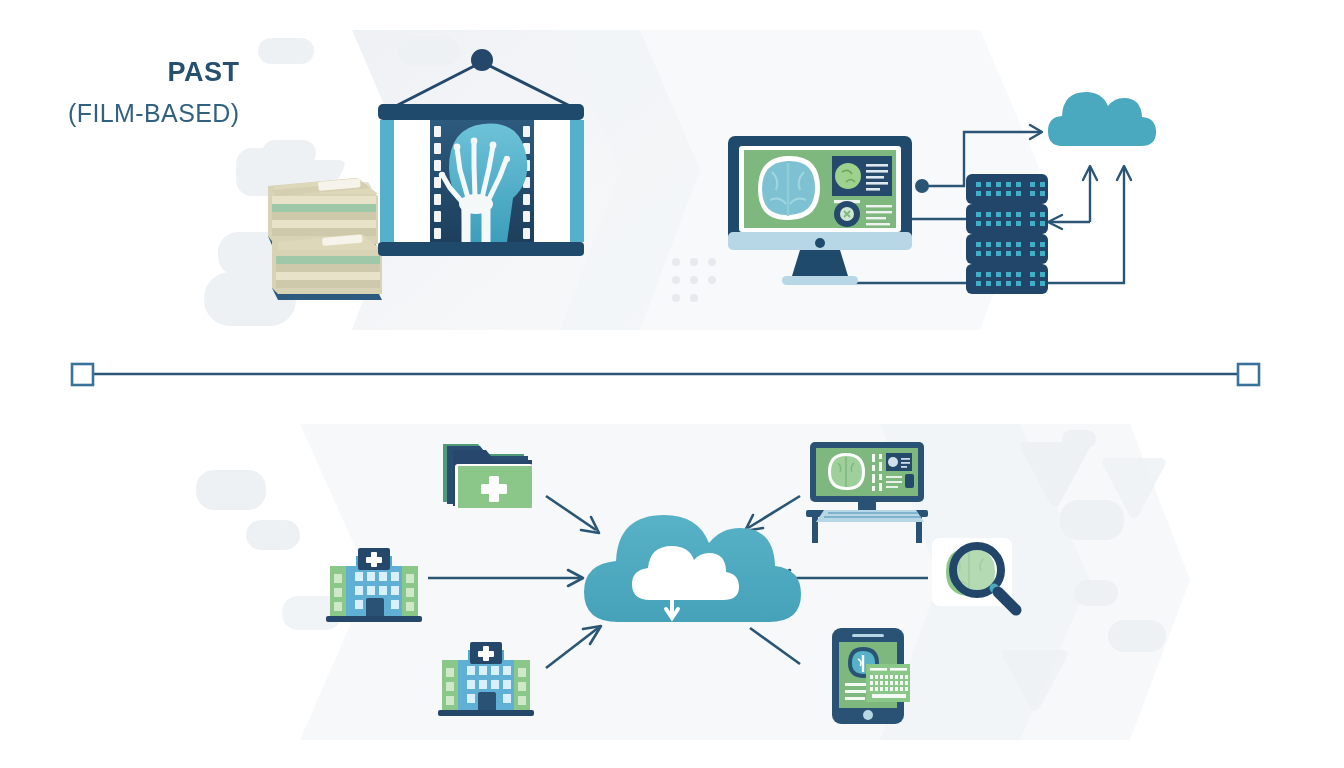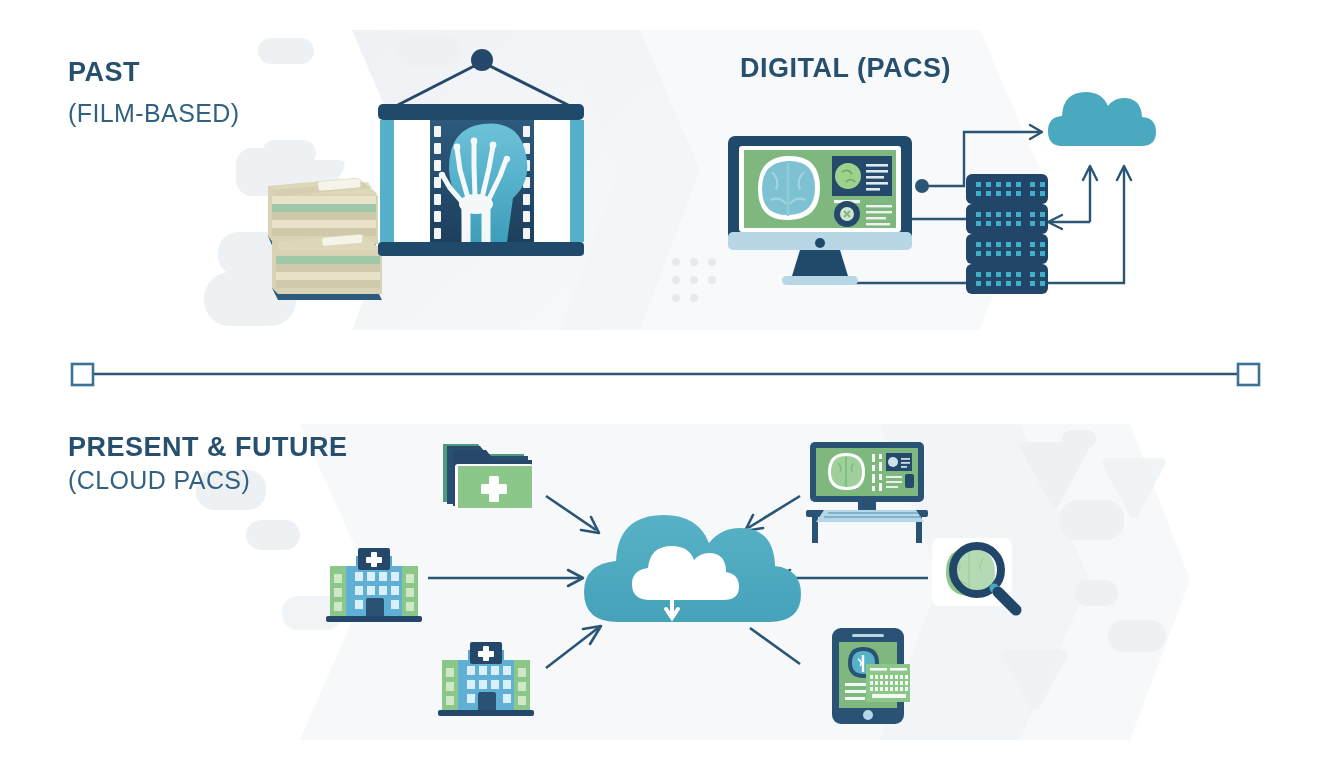--- a/index.html
+++ b/index.html
@@ -4,21 +4,21 @@
 <style>
   html,body{margin:0;padding:0;}
   body{
     width:1344px;height:768px;overflow:hidden;
     background:#ffffff;
     font-family:"Liberation Sans", sans-serif;
     position:relative;
   }
   #stage{position:absolute;inset:0;width:1344px;height:768px;}
   svg.layer{position:absolute;left:0;top:0;width:1344px;height:768px;}
-  .txt-block{position:absolute;}
+  .txt-block{position:absolute;text-align:right;}
   .title-bold{
     font-weight:bold;
     color:#27506e;
     letter-spacing:0.5px;
     line-height:1.05;
     white-space:nowrap;
   }
   .title-sub{
     font-weight:400;
     color:#32617f;
@@ -100,28 +100,21 @@
       <path d="M1000 650 L1062 650 Q1071 650 1066 659 L1040 707 Q1035 715 1030 707 L1004 659 Q999 650 1008 650 Z" opacity="0.7"></path>
       <rect x="282" y="596" width="60" height="34" rx="16" opacity="0.8"></rect>
     </g>
   </svg>
 
   <div class="txt-block" id="past-title">
     <div class="title-bold">PAST</div>
     <div class="title-sub">(FILM-BASED)</div>
   </div>
 
-  <div class="txt-block" id="digital-title">
-    <div class="title-bold">DIGITAL (PACS)</div>
-  </div>
-
-  <div class="txt-block" id="future-title">
-    <div class="title-bold">PRESENT &amp; FUTURE</div>
-    <div class="title-sub">(CLOUD PACS)</div>
-  </div>
+
 
   <svg class="layer" viewBox="0 0 1344 768">
 
     <g>
 
       <g>
         <path d="M268 236 L372 236 L378 250 L274 250 Z" fill="#2d5b7f"></path>
         <path d="M268 186 L356 178 L378 196 L378 244 L274 244 L268 236 Z" fill="#d9d3b6"></path>
         <path d="M272 228 L376 228 L376 236 L272 236 Z" fill="#cfc9ac"></path>
         <path d="M272 220 L376 220 L376 228 L272 228 Z" fill="#e7e2c8"></path>

